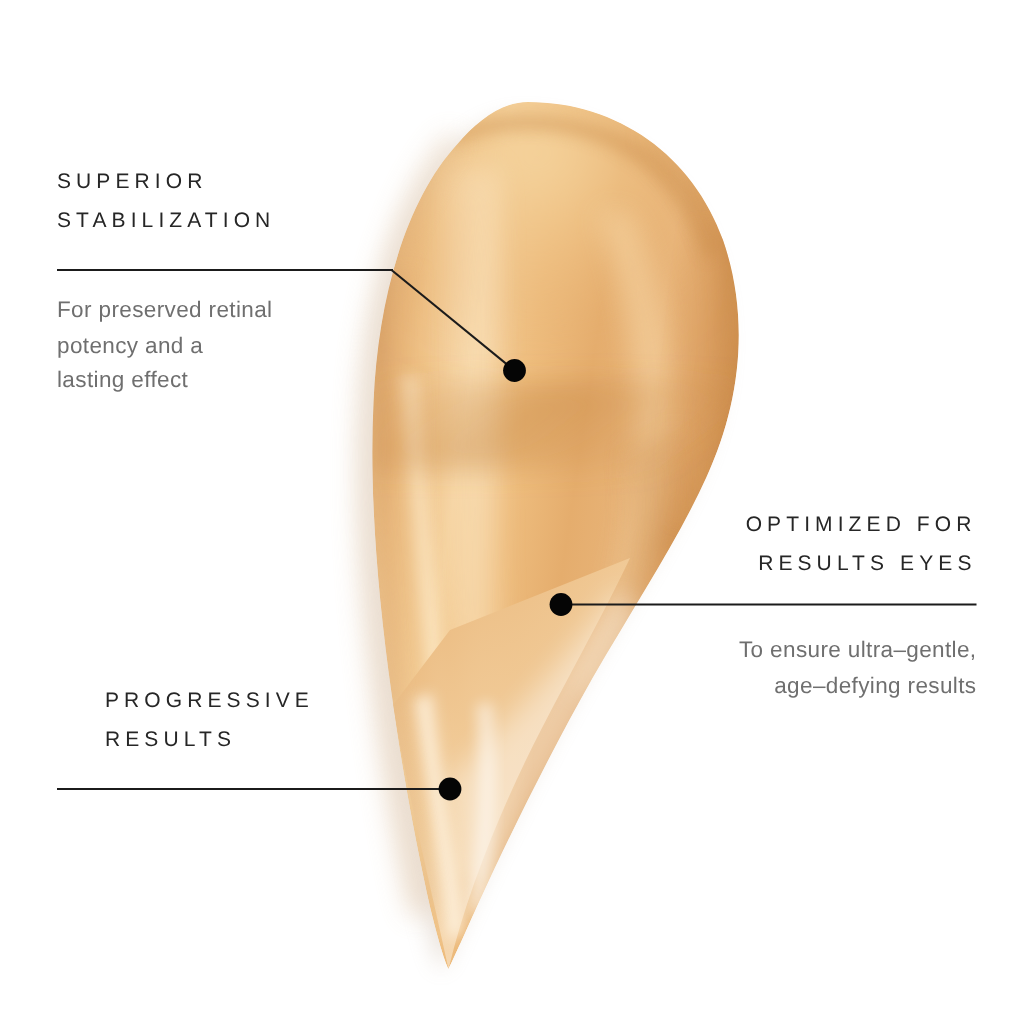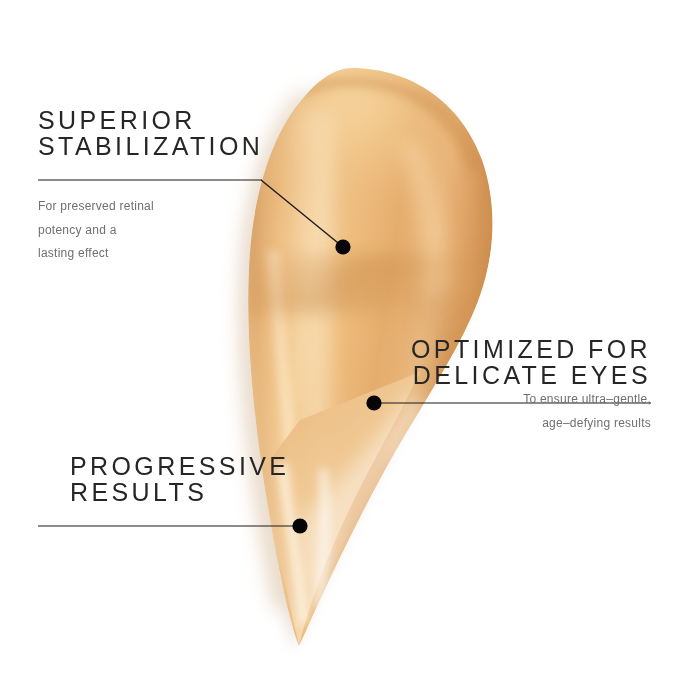--- a/index.html
+++ b/index.html
@@ -23,51 +23,51 @@
     left: 0;
     top: 0;
     width: 679px;
     height: 679px;
   }
   .callout {
     position: absolute;
   }
   .callout-heading {
     color: #262626;
-    font-size: 25px;
+    font-size: 14px;
     line-height: 25.5px;
     letter-spacing: 3.4px;
     font-weight: 400;
     white-space: pre-line;
     margin: 0;
   }
   .callout-body {
     color: #6f6f6f;
-    font-size: 12px;
+    font-size: 15px;
     line-height: 23.6px;
     letter-spacing: 0.25px;
     white-space: pre-line;
     margin: 0;
   }
   
   #callout-superior {
     left: 38px;
     top: 108px;
     width: 260px;
   }
   #callout-superior .callout-body { margin-top: 36px; }
 
   
   #callout-optimized {
     left: 371px;
     top: 337px;
     width: 280px;
     text-align: right;
   }
-  #callout-optimized .callout-body { }
+  #callout-optimized .callout-body { margin-top: 34px; }
 
   
   #callout-progressive {
     left: 38px;
     top: 454px;
     width: 260px;
     margin-left: 32px;
   }
   #callout-progressive .callout-body { margin-top: 36px; }
 </style>
@@ -248,21 +248,21 @@
   <div class="callout" id="callout-superior">
     <div class="callout-heading">SUPERIOR
 STABILIZATION</div>
     <div class="callout-body">For preserved retinal
 potency and a
 lasting effect</div>
   </div>
 
   <div class="callout" id="callout-optimized">
     <div class="callout-heading">OPTIMIZED FOR
-DELICATE EYES</div>
+RESULTS EYES</div>
     <div class="callout-body">To ensure ultra–gentle,
 age–defying results</div>
   </div>
 
   <div class="callout" id="callout-progressive">
     <div class="callout-heading">PROGRESSIVE
 RESULTS</div>
   </div>
 
 </div>

